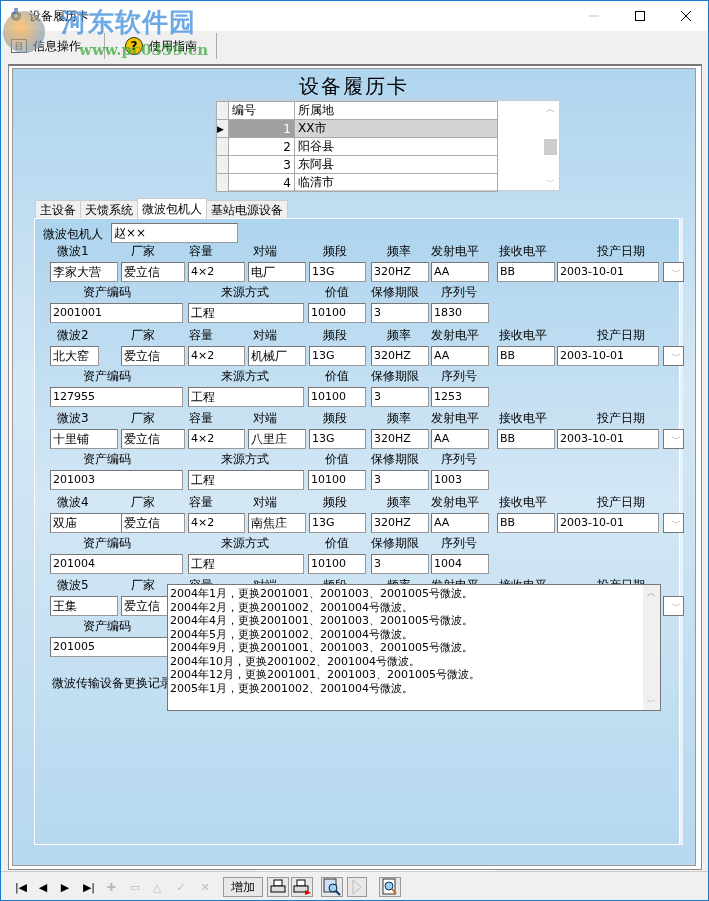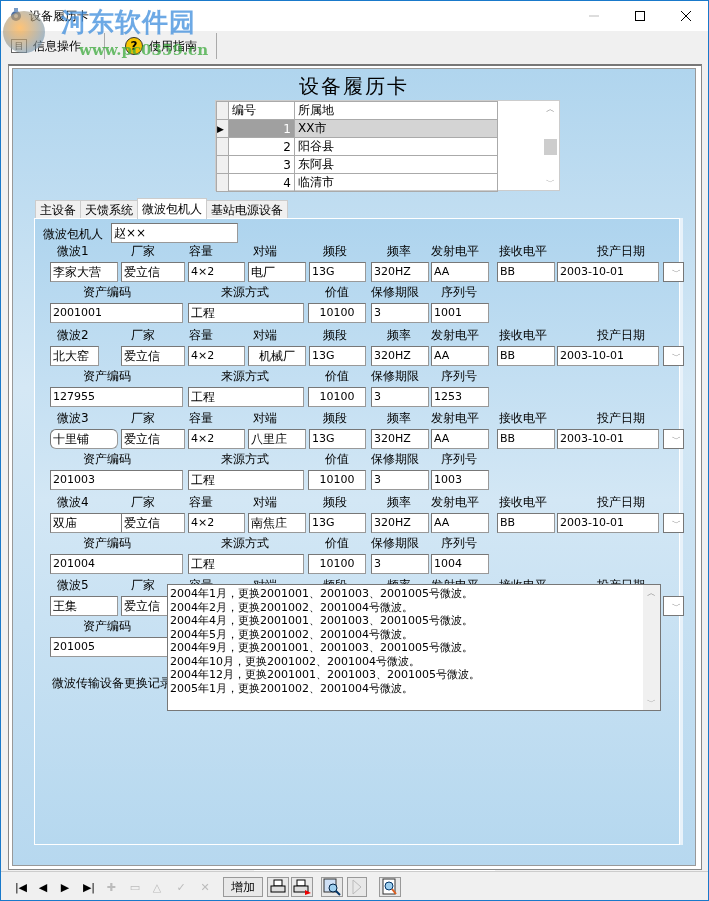--- a/index.html
+++ b/index.html
@@ -99,21 +99,21 @@
     border: 1px solid #fff; background: linear-gradient(#aed4ee 0%, #d3e7f5 45%, #b6d8ef 100%);
     box-shadow: 3px 0 0 #e8f2fa;
   }
 
   .lbl { position: absolute; font-size: 12px; white-space: nowrap; }
   .fld {
     position: absolute; height: 20px; background: #fff; border: 1px solid #777; border-right-color: #999; border-bottom-color: #999;
     font-size: 11px; line-height: 18px; padding: 0 2px; white-space: nowrap; overflow: hidden;
   }
   .fld.cjk { font-size: 12px; }
-  .fld.right { text-align: center; }
+  .fld.right { text-align: left; }
   .dd {
     position: absolute; width: 21px; height: 20px; background: #fff; border: 1px solid #777; font-size: 9px;
     line-height: 18px; text-align: right; padding-right: 2px; color: #555;
   }
 
   .history-label { position: absolute; left: 17px; top: 456px; font-size: 12px; }
   .history-box {
     position: absolute; left: 154px; top: 515px; width: 494px; height: 127px; background: #fff;
     border: 1px solid #777;
   }
@@ -253,35 +253,35 @@
             <div class="fld" style="left: 522px; top: 43px; width: 102px;">2003-10-01</div>
             <span class="lbl" style="left: 48px; top: 65px;">资产编码</span>
             <span class="lbl" style="left: 186px; top: 65px;">来源方式</span>
             <span class="lbl" style="left: 290px; top: 65px;">价值</span>
             <span class="lbl" style="left: 336px; top: 65px;">保修期限</span>
             <span class="lbl" style="left: 406px; top: 65px;">序列号</span>
             <div class="fld" style="left: 15px; top: 84px; width: 133px;">2001001</div>
             <div class="fld cjk" style="left: 153px; top: 84px; width: 116px;">工程</div>
             <div class="fld right" style="left: 273px; top: 84px; width: 58px;">10100</div>
             <div class="fld" style="left: 336px; top: 84px; width: 58px;">3</div>
-            <div class="fld" style="left: 396px; top: 84px; width: 58px;">1001</div>
+            <div class="fld" style="left: 396px; top: 84px; width: 58px;">1830</div>
             <div class="dd" style="left: 628px; top: 43px;"><span>﹀</span></div>
             <span class="lbl" style="left: 22px; top: 107.5px;">微波2</span>
             <span class="lbl" style="left: 96px; top: 107.5px;">厂家</span>
             <span class="lbl" style="left: 154px; top: 107.5px;">容量</span>
             <span class="lbl" style="left: 218px; top: 107.5px;">对端</span>
             <span class="lbl" style="left: 288px; top: 107.5px;">频段</span>
             <span class="lbl" style="left: 352px; top: 107.5px;">频率</span>
             <span class="lbl" style="left: 396px; top: 107.5px;">发射电平</span>
             <span class="lbl" style="left: 464px; top: 107.5px;">接收电平</span>
             <span class="lbl" style="left: 562px; top: 107.5px;">投产日期</span>
             <div class="fld cjk" style="left: 15px; top: 126.5px; width: 49px;">北大窑</div>
             <div class="fld cjk" style="left: 86px; top: 126.5px; width: 64px;">爱立信</div>
             <div class="fld" style="left: 153px; top: 126.5px; width: 57px;">4×2</div>
-            <div class="fld cjk" style="left: 213px; top: 126.5px; width: 58px; text-align: center;">机械厂</div>
+            <div class="fld cjk" style="left: 213px; top: 126.5px; width: 58px;">机械厂</div>
             <div class="fld" style="left: 274px; top: 126.5px; width: 57px;">13G</div>
             <div class="fld" style="left: 336px; top: 126.5px; width: 58px;">320HZ</div>
             <div class="fld" style="left: 396px; top: 126.5px; width: 58px;">AA</div>
             <div class="fld" style="left: 462px; top: 126.5px; width: 58px;">BB</div>
             <div class="fld" style="left: 522px; top: 126.5px; width: 102px;">2003-10-01</div>
             <span class="lbl" style="left: 48px; top: 148.5px;">资产编码</span>
             <span class="lbl" style="left: 186px; top: 148.5px;">来源方式</span>
             <span class="lbl" style="left: 290px; top: 148.5px;">价值</span>
             <span class="lbl" style="left: 336px; top: 148.5px;">保修期限</span>
             <span class="lbl" style="left: 406px; top: 148.5px;">序列号</span>
@@ -293,21 +293,21 @@
             <div class="dd" style="left: 628px; top: 126.5px;"><span>﹀</span></div>
             <span class="lbl" style="left: 22px; top: 191px;">微波3</span>
             <span class="lbl" style="left: 96px; top: 191px;">厂家</span>
             <span class="lbl" style="left: 154px; top: 191px;">容量</span>
             <span class="lbl" style="left: 218px; top: 191px;">对端</span>
             <span class="lbl" style="left: 288px; top: 191px;">频段</span>
             <span class="lbl" style="left: 352px; top: 191px;">频率</span>
             <span class="lbl" style="left: 396px; top: 191px;">发射电平</span>
             <span class="lbl" style="left: 464px; top: 191px;">接收电平</span>
             <span class="lbl" style="left: 562px; top: 191px;">投产日期</span>
-            <div class="fld cjk" style="left: 15px; top: 210px; width: 68px; border-radius: 6px;">十里铺</div>
+            <div class="fld cjk" style="left: 15px; top: 210px; width: 68px;">十里铺</div>
             <div class="fld cjk" style="left: 86px; top: 210px; width: 64px;">爱立信</div>
             <div class="fld" style="left: 153px; top: 210px; width: 57px;">4×2</div>
             <div class="fld cjk" style="left: 213px; top: 210px; width: 58px;">八里庄</div>
             <div class="fld" style="left: 274px; top: 210px; width: 57px;">13G</div>
             <div class="fld" style="left: 336px; top: 210px; width: 58px;">320HZ</div>
             <div class="fld" style="left: 396px; top: 210px; width: 58px;">AA</div>
             <div class="fld" style="left: 462px; top: 210px; width: 58px;">BB</div>
             <div class="fld" style="left: 522px; top: 210px; width: 102px;">2003-10-01</div>
             <span class="lbl" style="left: 48px; top: 232px;">资产编码</span>
             <span class="lbl" style="left: 186px; top: 232px;">来源方式</span>

